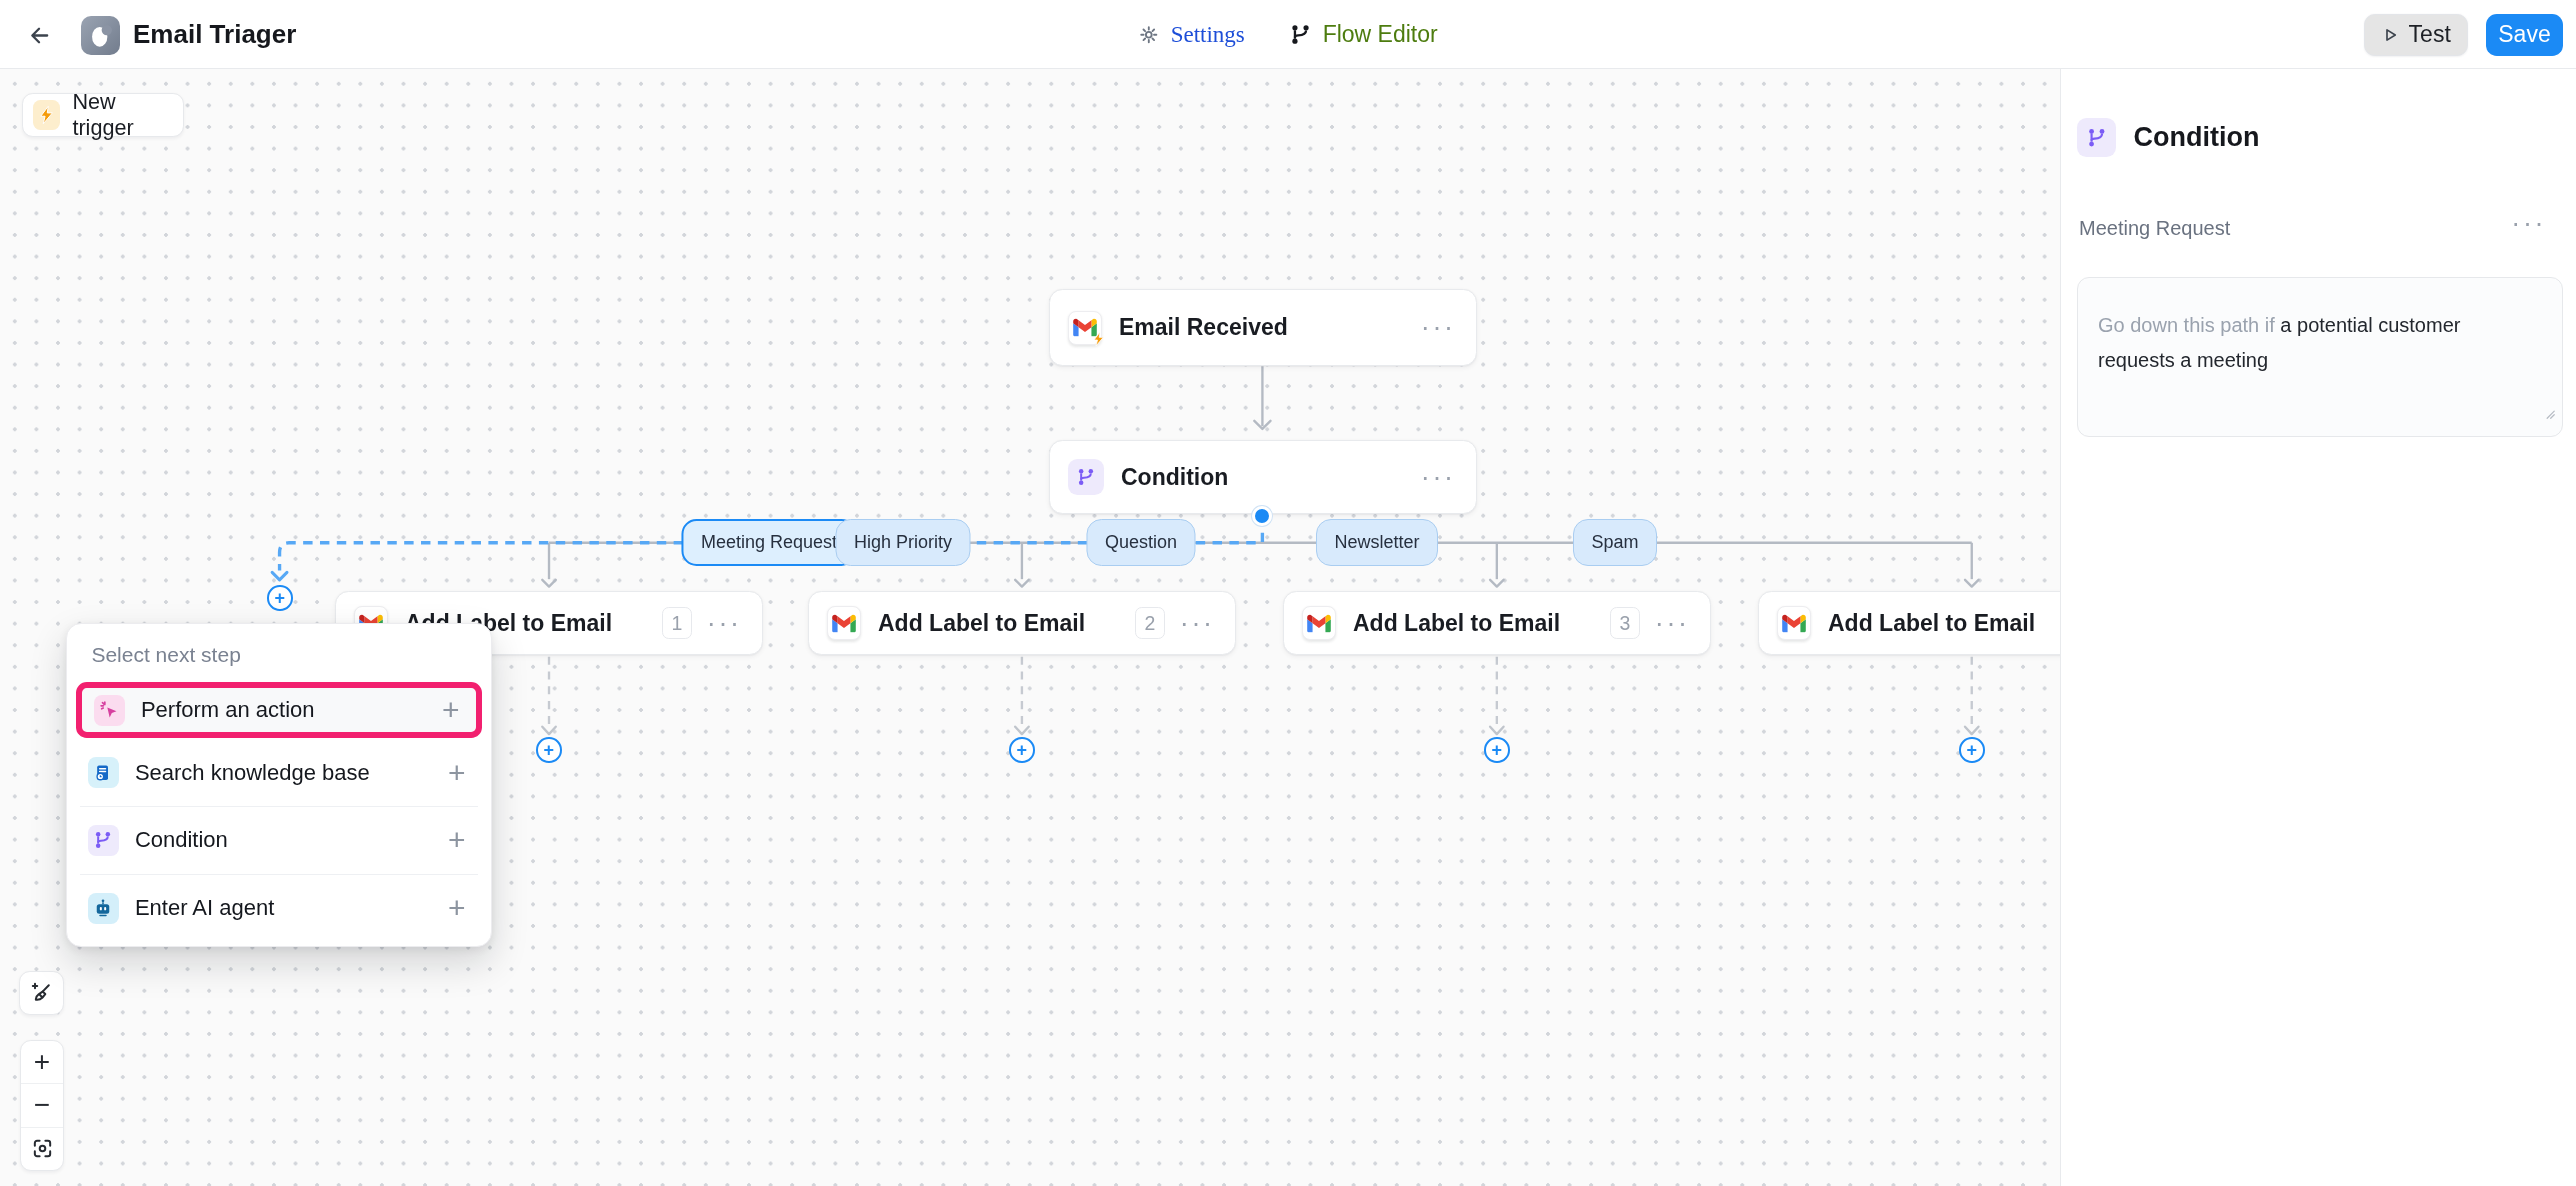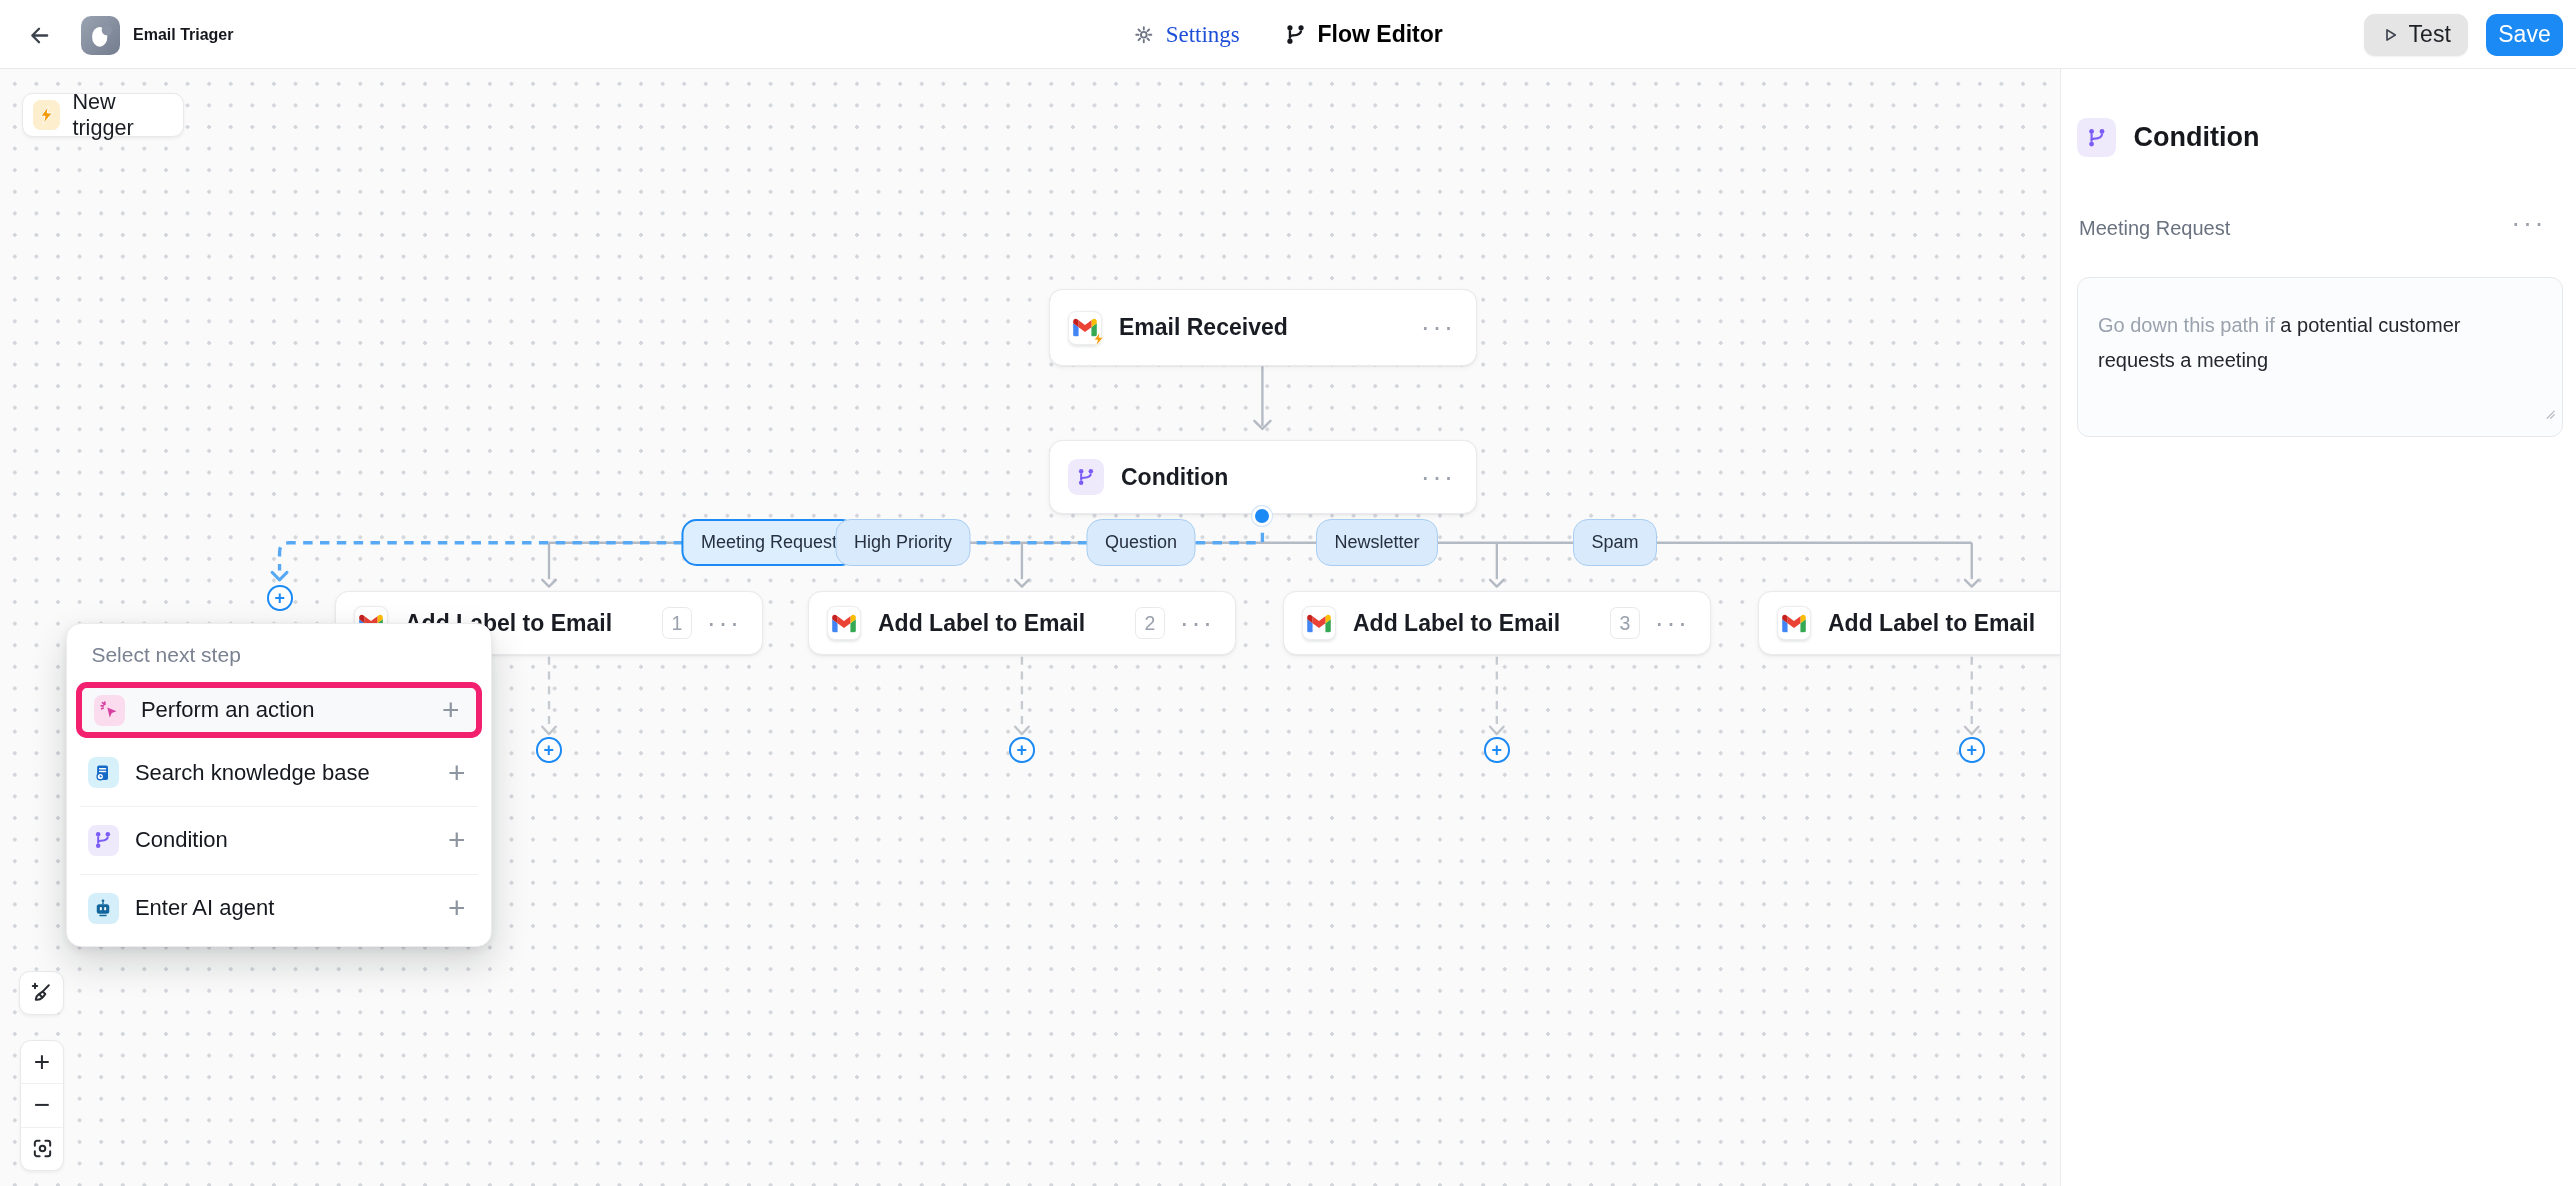--- a/index.html
+++ b/index.html
@@ -7,26 +7,26 @@
     font-family:"Liberation Sans","DejaVu Sans",sans-serif; color:#1a1d23; }
 
   
   #header { position:absolute; left:0; top:0; width:2576px; height:69px; background:#fff;
     border-bottom:1.3px solid #e8eaed; z-index:50; }
   .hbtn { position:absolute; display:flex; align-items:center; justify-content:center; cursor:pointer; }
   #back-btn { left:24px; top:19.5px; width:31px; height:31px; border-radius:6.7px; }
   #app-logo { position:absolute; left:81px; top:15.5px; width:39px; height:39px; border-radius:10px;
     background:linear-gradient(135deg,#9aa3b2,#727c8d); display:flex; align-items:center; justify-content:center; }
   #hdr-title { position:absolute; left:133px; top:0; height:69px; display:flex; align-items:center;
-    font-size:16px; font-weight:600; color:#16181d; }
+    font-size:26px; font-weight:600; color:#16181d; }
   #hdr-nav { position:absolute; left:0; right:0; top:0; height:69px; display:flex; align-items:center;
     justify-content:center; gap:44px; }
   .nav-item { display:flex; align-items:center; gap:10.8px; font-size:23px; cursor:pointer; }
   .nav-item.inactive { color:#1d4ed8;font-family:Liberation Serif, serif; }
-  .nav-item.active { color:#000000; font-weight:700; }
+  .nav-item.active { color:#4d7c0f; font-weight:400; }
   #test-btn { position:absolute; left:2364px; top:13.5px; width:104px; height:42px; background:#e5e5e5;
     border:1.3px solid #e3e5e9; border-radius:10.8px; display:flex; align-items:center; justify-content:center;
     gap:9.4px; font-size:23px; font-weight:500; color:#1d2025; box-shadow:0 0.7px 2px rgba(20,24,34,.06); cursor:pointer; }
   #save-btn { position:absolute; left:2486px; top:13.5px; width:77px; height:42px; background:#1b8af5;
     border:none; border-radius:10.8px; display:flex; align-items:center; justify-content:center;
     font-size:23px; font-weight:500; color:#fff; cursor:pointer; }
 
   
   #canvas { position:absolute; left:0; top:69px; width:2060px; height:1118px; overflow:hidden;
     background-color:#fafafa;

